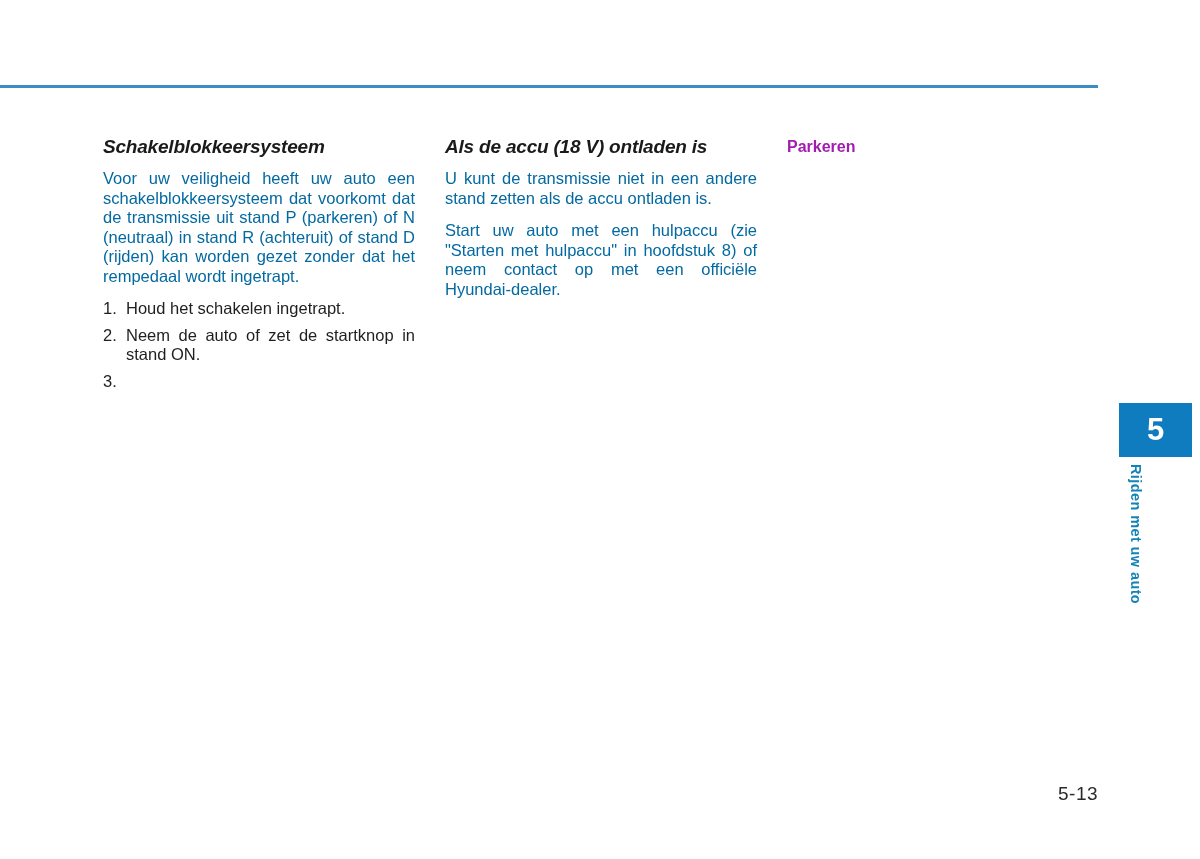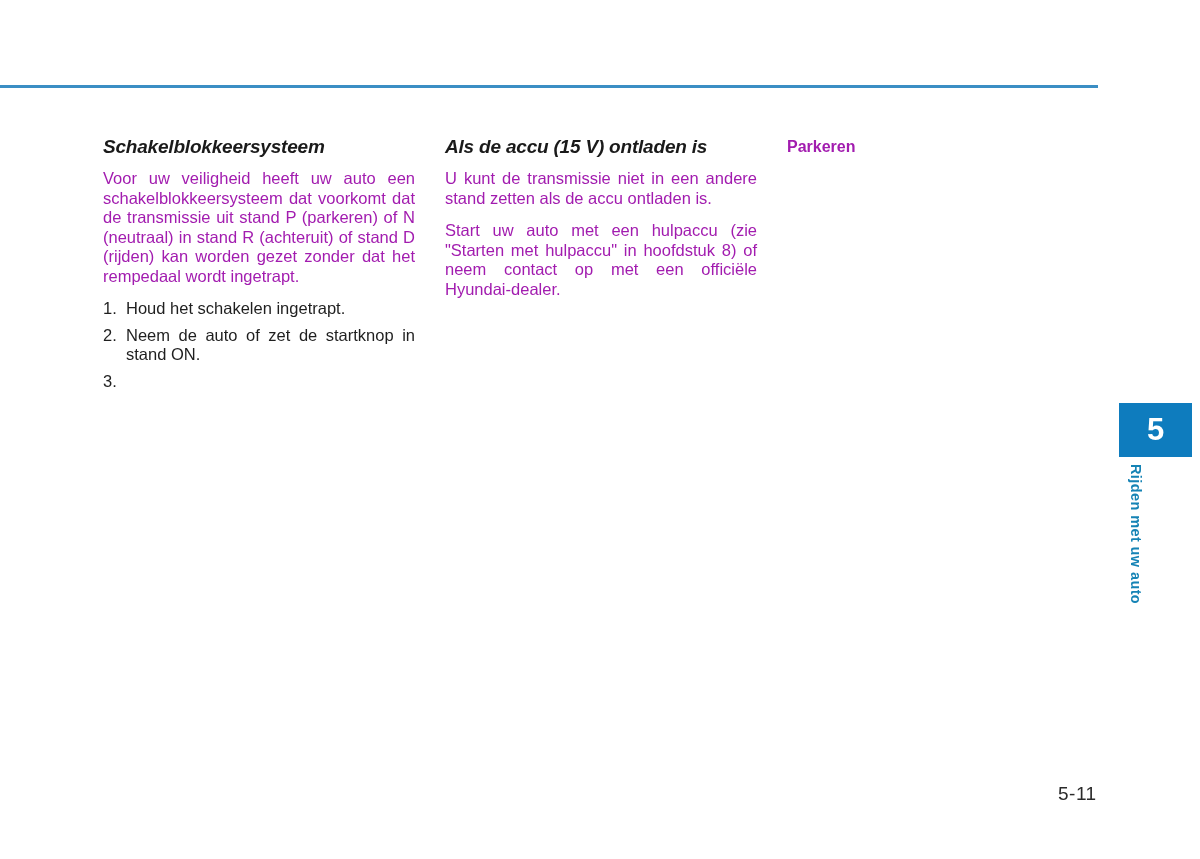--- a/index.html
+++ b/index.html
@@ -28,21 +28,21 @@
     font-size:19px; font-weight:bold; font-style:italic;
     color:#1a1a1a; margin:0 0 11px 0; letter-spacing:-0.2px;
     line-height:22px;
   }
   .section-heading.blue {
     color:#a21caf; font-style:normal; font-size:16px; letter-spacing:0;
   }
 
   .body-par {
     font-size:16.5px; line-height:19.5px;
-    color:#a21caf; text-align:justify;
+    color:#0369a1; text-align:justify;
     margin:0 0 13px 0;
   }
 
   .numlist { margin-top:7px; }
   .list-item {
     position:relative; padding-left:23px;
     font-size:16.5px; line-height:19.5px;
     color:#1f1f1f; text-align:justify;
     margin-bottom:7px;
   }
@@ -87,31 +87,31 @@
           <span class="num">2.</span>
           <span>Neem de auto of zet de startknop in stand ON.</span>
         </div>
         <div class="list-item">
           <span class="num">3.</span>
         </div>
       </div>
     </div>
 
     <div class="col">
-      <h2 class="section-heading">Als de accu (15 V) ontladen is</h2>
+      <h2 class="section-heading">Als de accu (18 V) ontladen is</h2>
       <p class="body-par">U kunt de transmissie niet in een andere stand zetten als de accu ontladen is.</p>
       <p class="body-par">Start uw auto met een hulpaccu (zie "Starten met hulpaccu" in hoofdstuk 8) of neem contact op met een officiële Hyundai-dealer.</p>
     </div>
 
     <div class="col">
       <h2 class="section-heading blue">Parkeren</h2>
     </div>
 
   </div>
 
   <div class="chapter-tab-box" style="background: rgb(14, 124, 190);">
     <span>5</span>
   </div>
   <div class="chapter-tab-label" style="color: rgb(21, 131, 181);">Rijden met uw auto</div>
 
-  <div class="page-number">5-11</div>
+  <div class="page-number">5-13</div>
 
 </div>
 
 </body></html>

